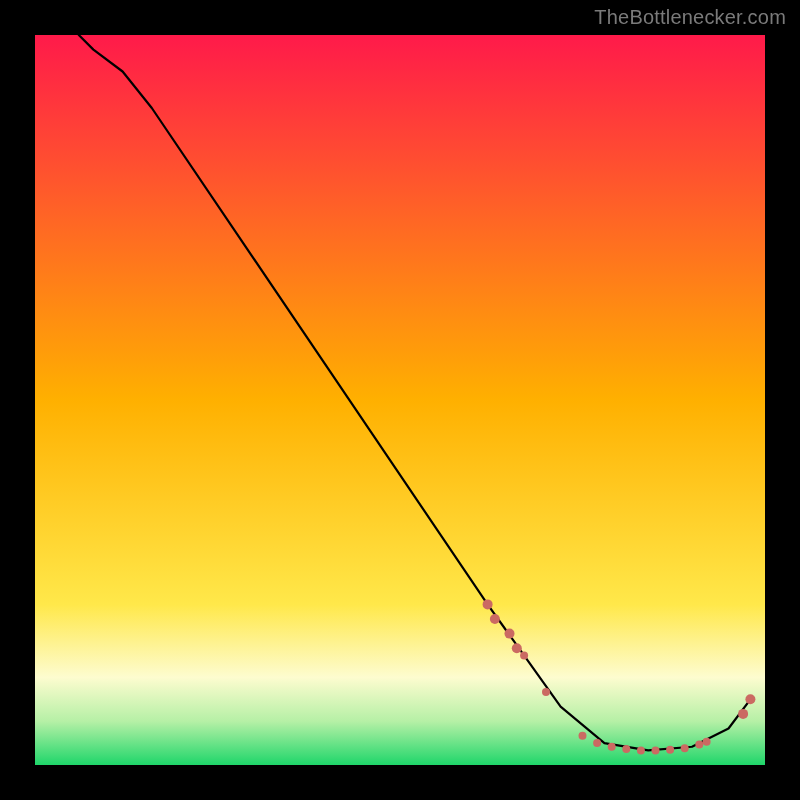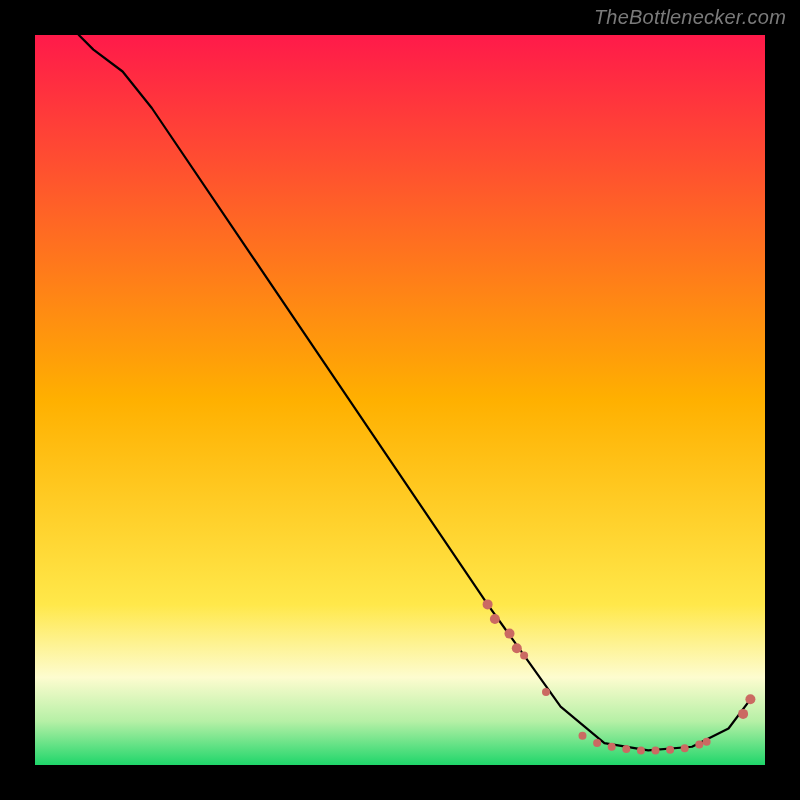--- a/index.html
+++ b/index.html
@@ -9,21 +9,20 @@
     height: 800px;
     background: #000;
     font-family: Arial, Helvetica, sans-serif;
     overflow: hidden;
   }
   .frame {
     position: relative;
     width: 800px;
     height: 800px;
     background: #000;
-    font-style: italic;
   }
   .attribution {
     position: absolute;
     top: 6px;
     right: 14px;
     color: #7a7a7a;
     font-size: 20px;
     font-weight: 500;
     letter-spacing: 0.2px;
   }

